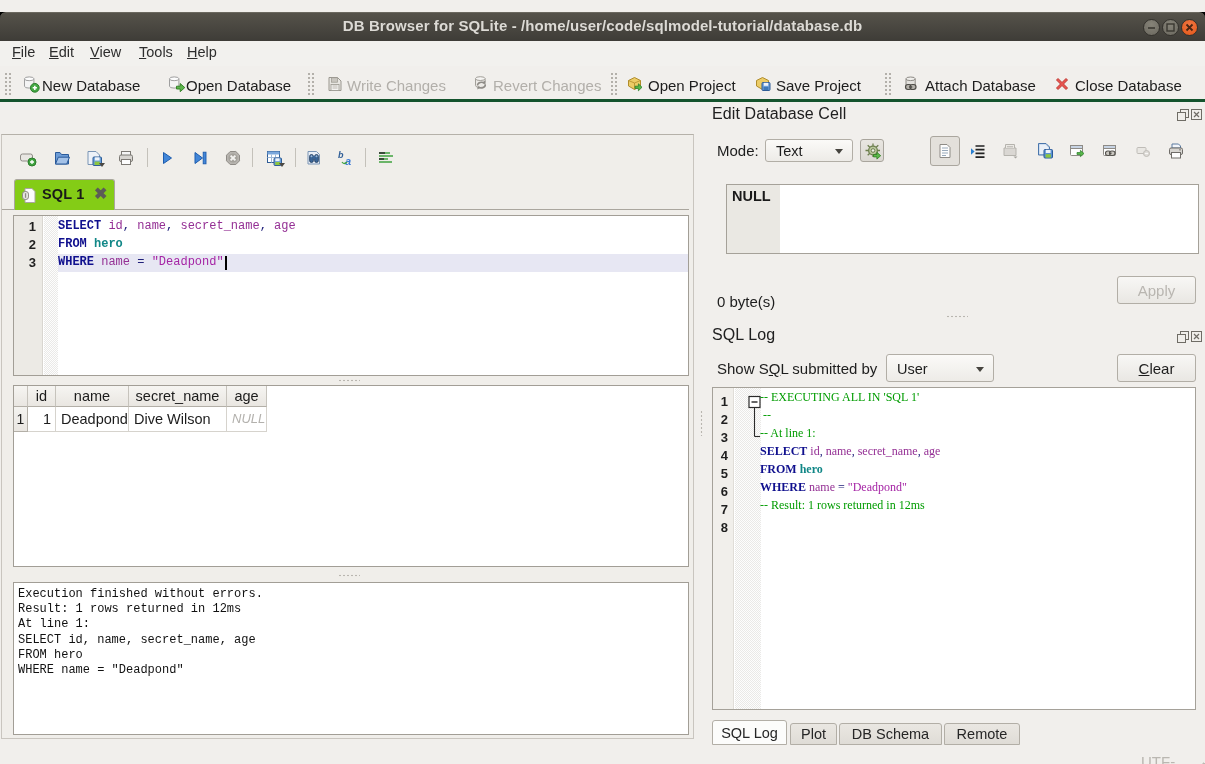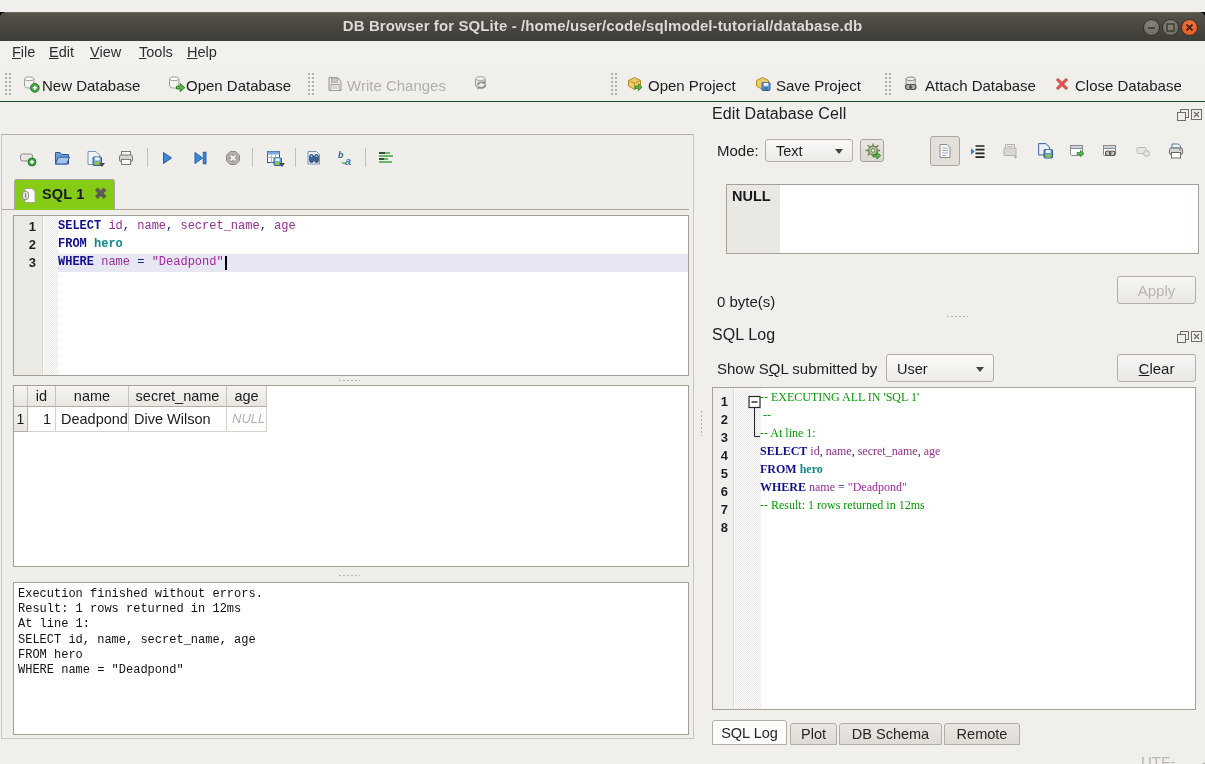--- a/index.html
+++ b/index.html
@@ -20,21 +20,21 @@
 #btn-max  { left:1162px; background:radial-gradient(circle at 50% 30%, #868378, #6b685f); }
 #btn-close{ left:1181px; background:radial-gradient(circle at 50% 35%, #f07746, #e35615); }
 
 
 #menubar { position:absolute; left:0; top:29px; width:1205px; height:25px;
   background:#f2f1ee; font-size:14.5px; color:#2d2d2d; }
 #menubar span { position:absolute; top:3px; }
 
 
 #toolbar { position:absolute; left:0; top:54px; width:1205px; height:36px;
-  background:#f1efec; border-bottom:1px solid #14532d; }
+  background:#f1efec; border-bottom:3px solid #14532d; }
 .tbitem { position:absolute; top:0; height:35px; font-size:15px; color:#1d1d1d; }
 .tbitem.dis { color:#b2afaa; }
 .tbsep { position:absolute; top:6px; width:8px; height:24px;
   background-image:radial-gradient(circle, #b3b0aa 32%, transparent 38%);
   background-size:4px 4px; }
 .tbico { position:absolute; top:9px; }
 
 
 #maintabbar { position:absolute; left:0; top:90px; width:1205px; height:32px; }
 .mtab { position:absolute; bottom:0; height:25px; border:1px solid #b5b1a9;
@@ -199,20 +199,21 @@
     </svg>
     <div class="tbitem dis" style="left:347px; top:11px;">Write Changes</div>
     <svg class="tbico" style="left:472px" width="18" height="18" viewBox="0 0 18 18">
       <path d="M3.5 3.6 v7 a4.8 1.9 0 0 0 9.6 0 v-7" fill="#eceae6" stroke="#a29f99"></path>
       <ellipse cx="8.3" cy="3.6" rx="4.8" ry="1.9" fill="#f6f5f3" stroke="#a29f99"></ellipse>
       <path d="M5.5 10.5 a4 3.2 0 0 1 7-2.2" fill="none" stroke="#8e8b86" stroke-width="1.5"></path>
       <path d="M13.5 5.5 l-0.6 3.4 -3.2-1.2 z" fill="#8e8b86"></path>
       <path d="M13.3 9.5 a4 3.2 0 0 1 -7 2.4" fill="none" stroke="#8e8b86" stroke-width="1.5"></path>
       <path d="M5.2 14.6 l0.6-3.4 3.2 1.2 z" fill="#8e8b86"></path>
     </svg>
+    <div class="tbitem dis" style="left:493px; top:11px;">Revert Changes</div>
     <div class="tbsep" style="left:610px"></div>
     <svg class="tbico" style="left:626px" width="18" height="18" viewBox="0 0 18 18">
       <path d="M2.5 5.5 L8.5 2.5 L14.5 5.5 L14.5 11 L8.5 14.5 L2.5 11 z" fill="#eccc66" stroke="#b08c2a"></path>
       <path d="M2.5 5.5 L8.5 8 L14.5 5.5 M8.5 8 V14.5" fill="none" stroke="#b08c2a" stroke-width="0.8"></path>
       <path d="M9 11.2 h3.4 v-2.4 l3.6 3.5 -3.6 3.5 v-2.4 h-3.4 z" fill="#57b847" stroke="#2c7d2c" stroke-width="0.8"></path>
     </svg>
     <div class="tbitem" style="left:648px; top:11px;">Open Project</div>
     <svg class="tbico" style="left:754px" width="18" height="18" viewBox="0 0 18 18">
       <path d="M2.5 5.5 L8.5 2.5 L14.5 5.5 L14.5 11 L8.5 14.5 L2.5 11 z" fill="#eccc66" stroke="#b08c2a"></path>
       <rect x="8" y="7.5" width="8" height="8" rx="1" fill="#6a9fd8" stroke="#2f5d96"></rect>

